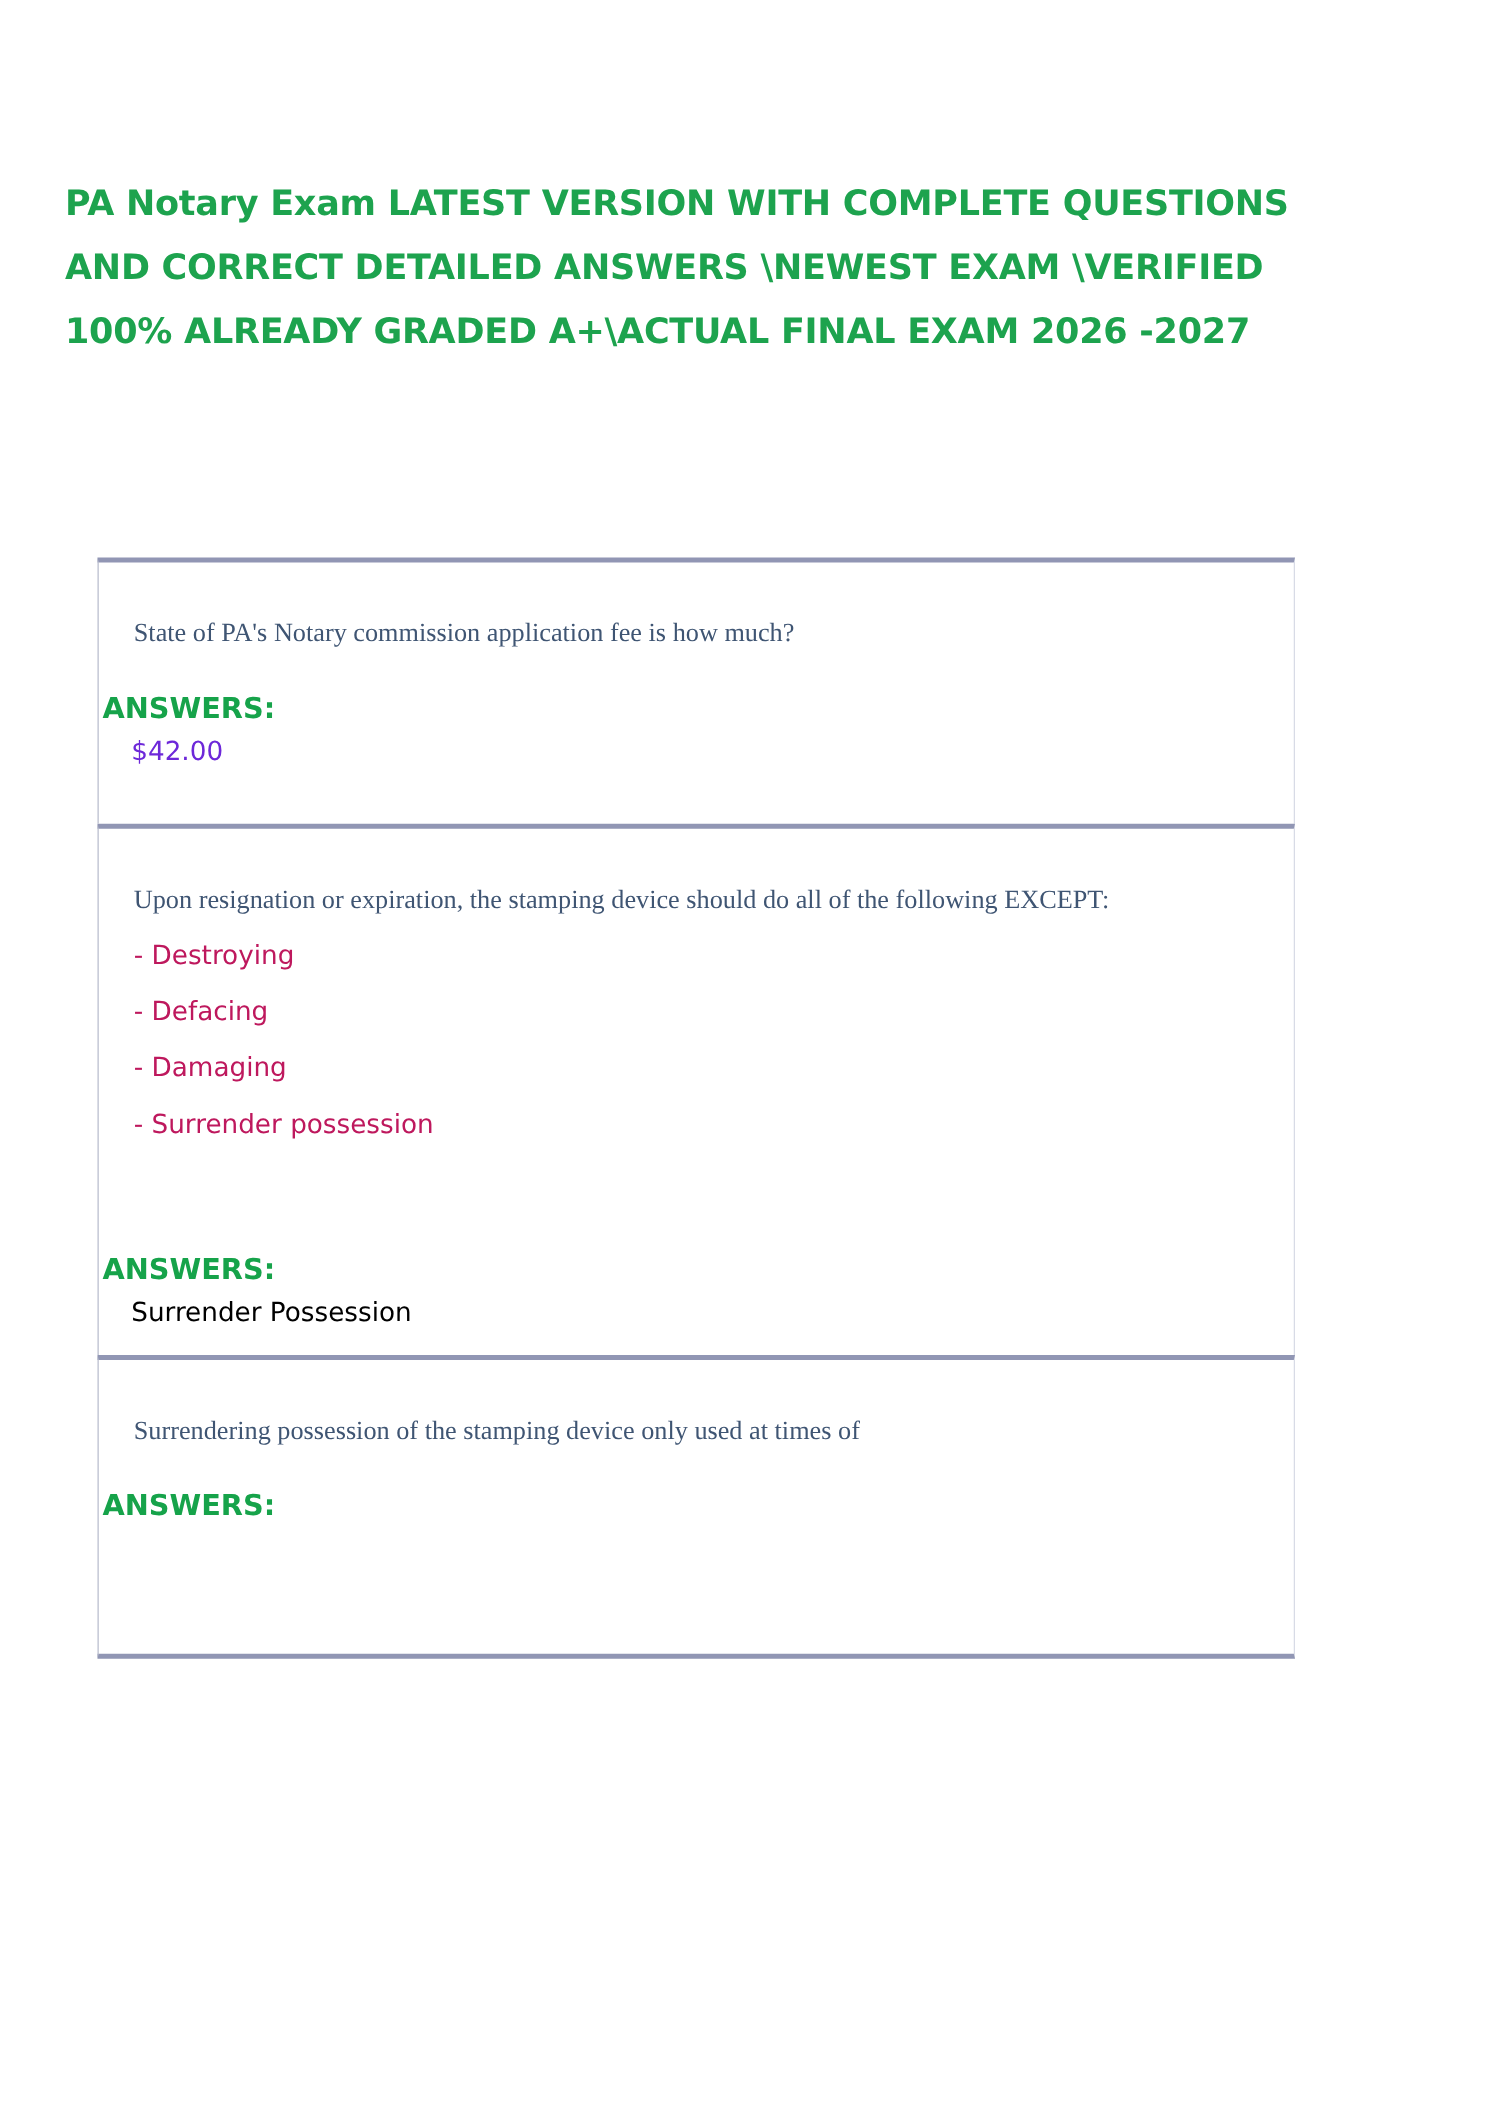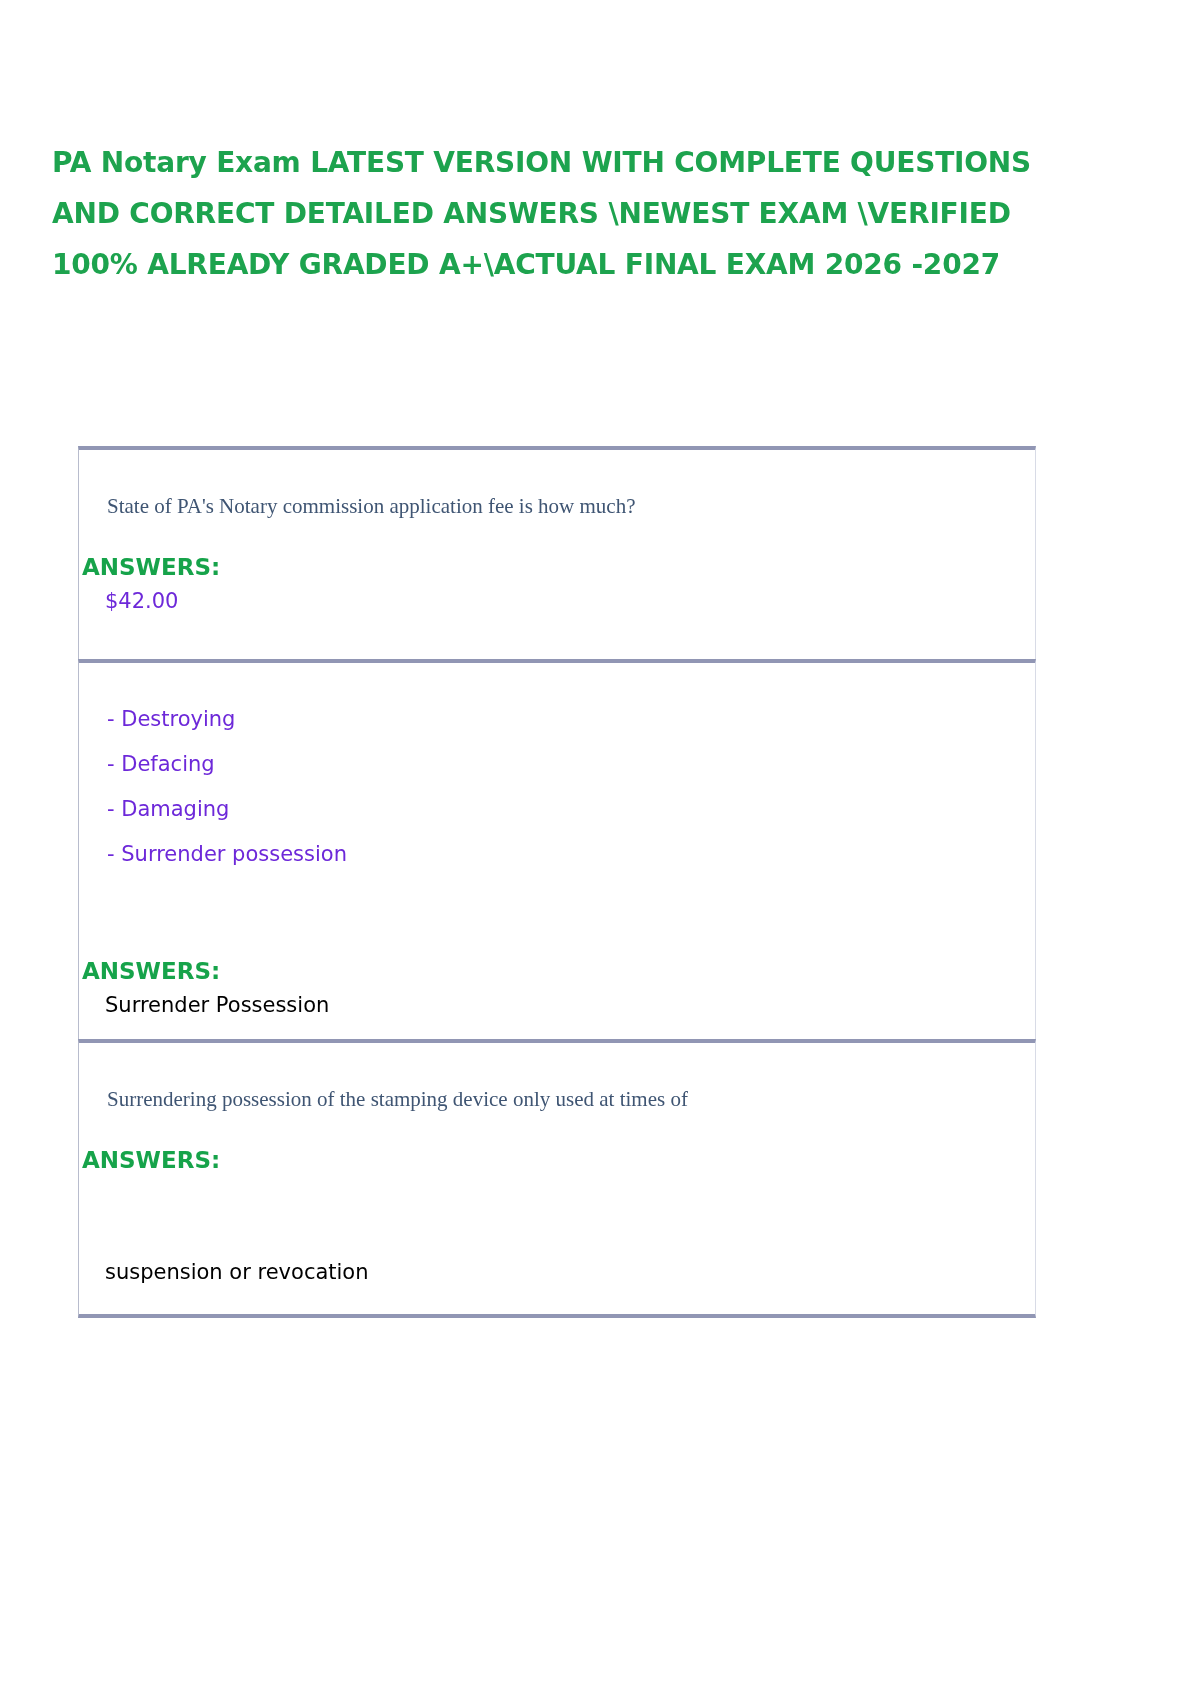--- a/index.html
+++ b/index.html
@@ -72,21 +72,21 @@
     white-space: pre-wrap;
     font-family: Liberation Serif, serif;
   }
 
   .choices {
     margin: 0;
     padding: 0 28px 0 28px;
     list-style: none;
   }
   .choices li {
-    color: #6d28d9;
+    color: #be185d;
     font-size: 21px;
     line-height: 45px;
     margin: 0;
     white-space: pre;
   }
 
   .answers-label {
     color: #16a34a;
     font-size: 23px;
     font-weight: 800;
@@ -128,38 +128,38 @@
         <p class="question">State of PA's Notary commission application fee is how much?</p>
         <div class="gap-before-answers"></div>
         <p class="answers-label">ANSWERS:</p>
         <p class="answer-value tone-green">$42.00</p>
         <div class="spacer-md"></div>
       </div>
     </section>
 
     <section class="qa-card">
       <div class="card-inner">
+        <p class="question">Upon resignation or expiration, the stamping device should do all of the following EXCEPT:</p>
         <ul class="choices">
           <li>- Destroying</li>
           <li>- Defacing</li>
           <li>- Damaging</li>
           <li>- Surrender possession</li>
         </ul>
         <div class="spacer-lg"></div>
         <p class="answers-label">ANSWERS:</p>
         <p class="answer-value tone-blue">Surrender Possession</p>
         <div class="spacer-xs"></div>
       </div>
     </section>
 
     <section class="qa-card">
       <div class="card-inner">
         <p class="question">Surrendering possession of the stamping device only used at times of</p>
         <div class="gap-before-answers"></div>
         <p class="answers-label">ANSWERS:</p>
         <div class="spacer-lg"></div>
-        <p class="answer-value tone-blue">suspension or revocation</p>
         <div class="spacer-sm"></div>
       </div>
     </section>
 
   </div>
 </div>
 
 </body></html>

